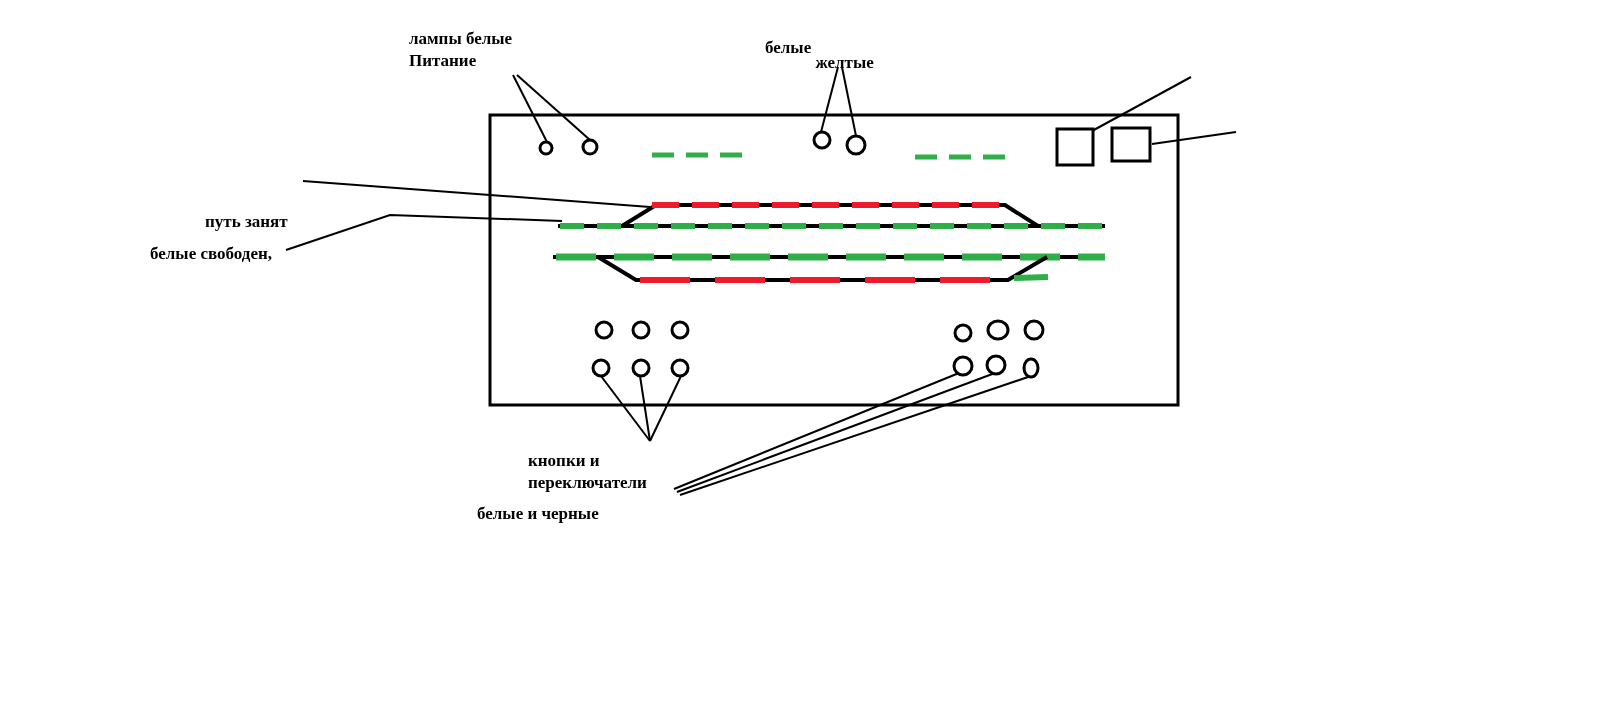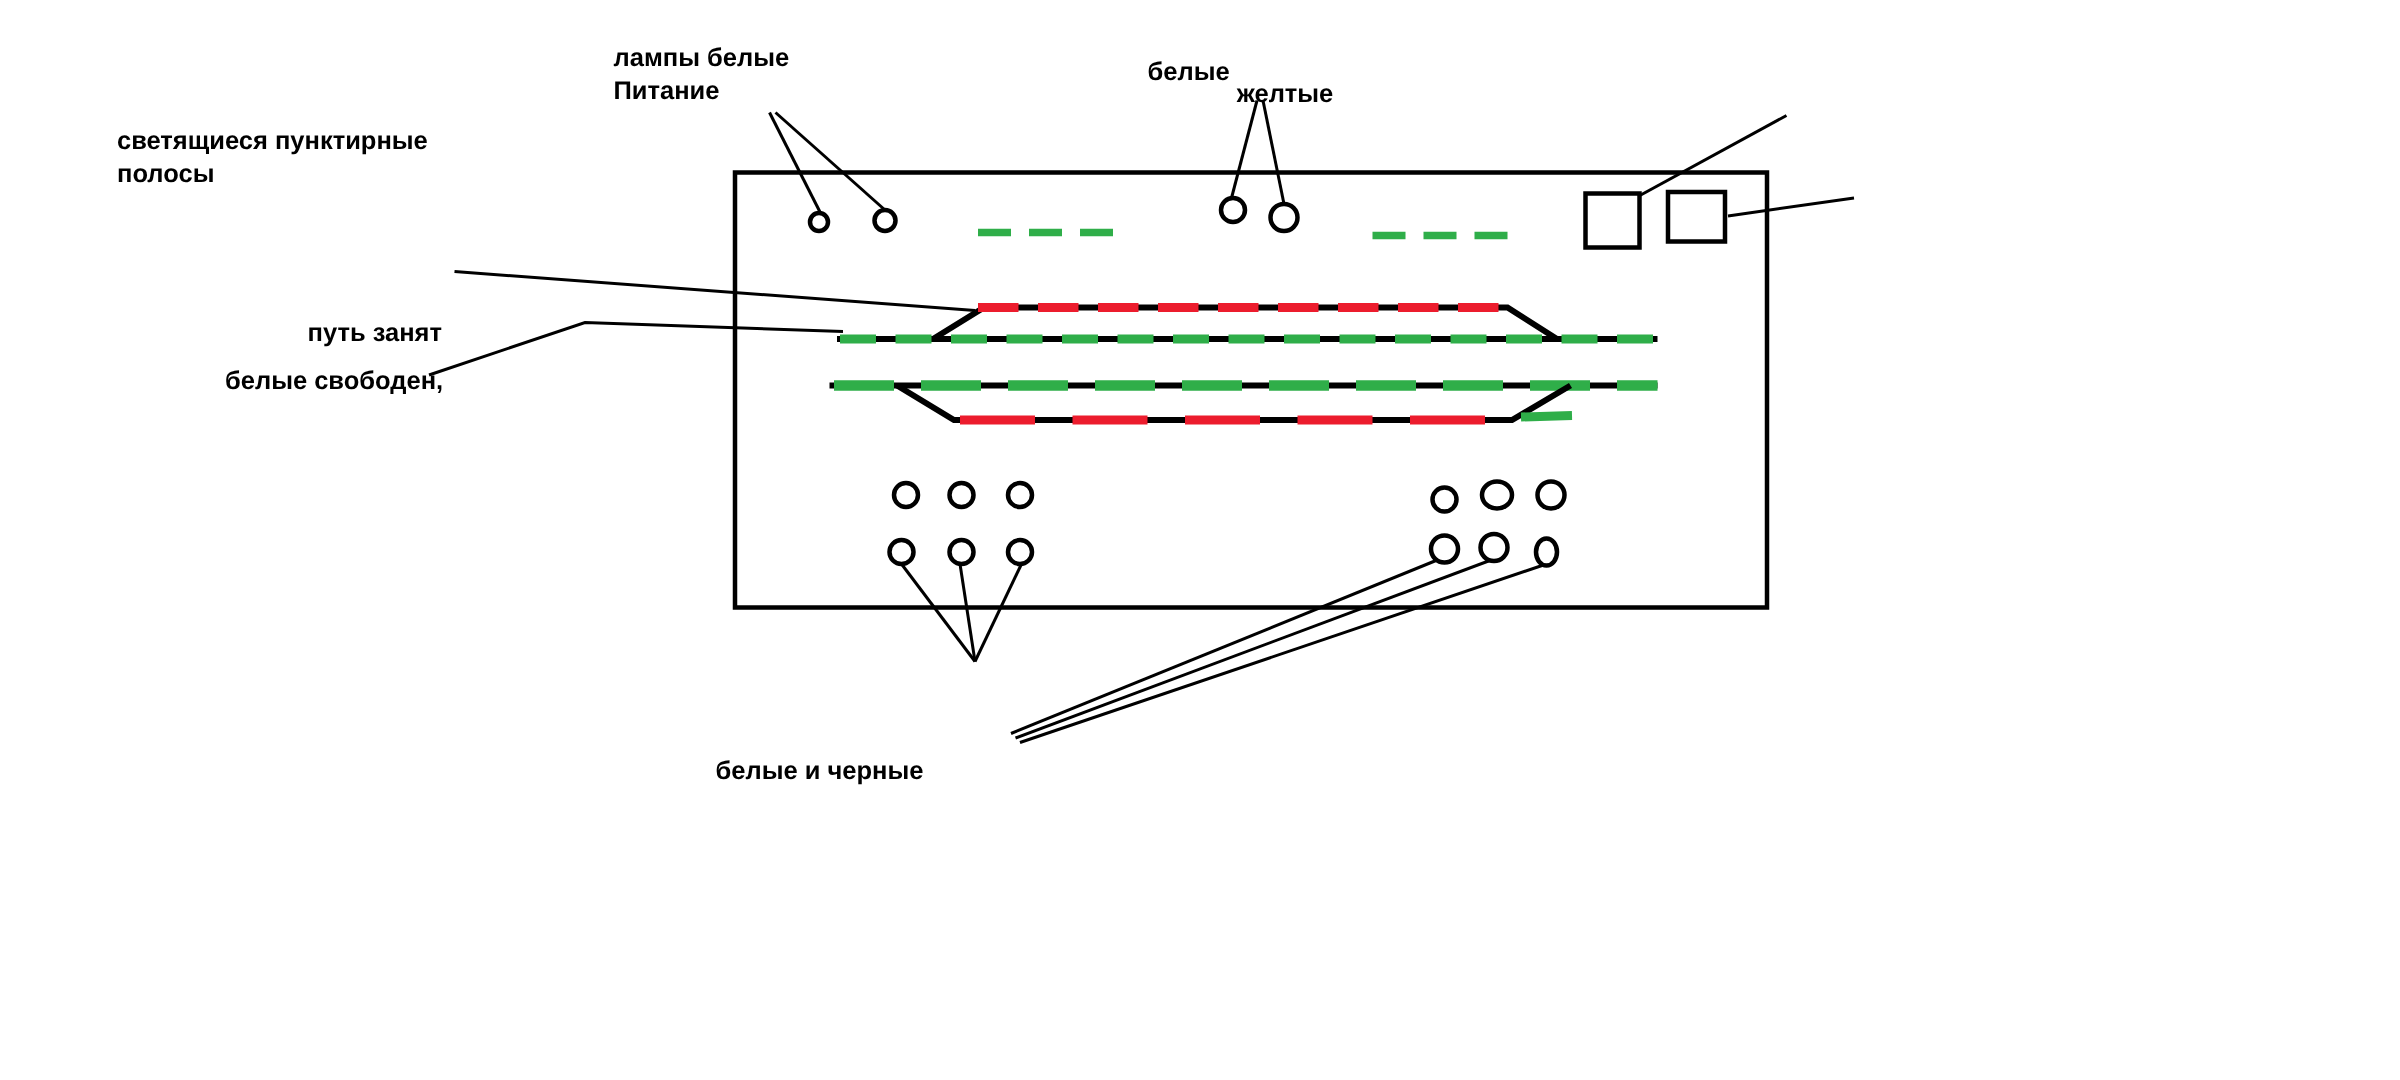--- a/index.html
+++ b/index.html
@@ -5,21 +5,21 @@
   html, body {
     margin: 0;
     padding: 0;
     background: #ffffff;
   }
   .canvas {
     position: relative;
     width: 1600px;
     height: 720px;
     background: var(--bg, #ffffff);
-    font-family: Liberation Sans, sans-serif;
+    font-family: Liberation Serif, serif;
     overflow: hidden;
   }
   svg.drawing {
     position: absolute;
     left: 0;
     top: 0;
     width: 1600px;
     height: 720px;
   }
   .label {
@@ -134,25 +134,25 @@
     <div>лампы белые</div>
     <div>Питание</div>
   </div>
 
   <div class="label" style="left:765px; top:37px;">
     <span>белые</span>
     <span style="position:relative; top:15px;">желтые</span>
   </div>
 
 
-  <div class="label" style="left:78px; top:83px;">
-    <div>светящиеся пунктирные</div>
-    <div>полосы</div>
-  </div>
 
   <div class="label" style="left:205px; top:171px;margin-top:40px;">путь занят</div>
 
   <div class="label" style="left:150px; top:243px;">белые свободен,</div>
 
+  <div class="label" style="left:528px; top:450px;">
+    <div>кнопки и</div>
+    <div>переключатели</div>
+  </div>
 
   <div class="label" style="left:477px; top:503px;">белые и черные</div>
 
 </div>
 
 </body></html>

